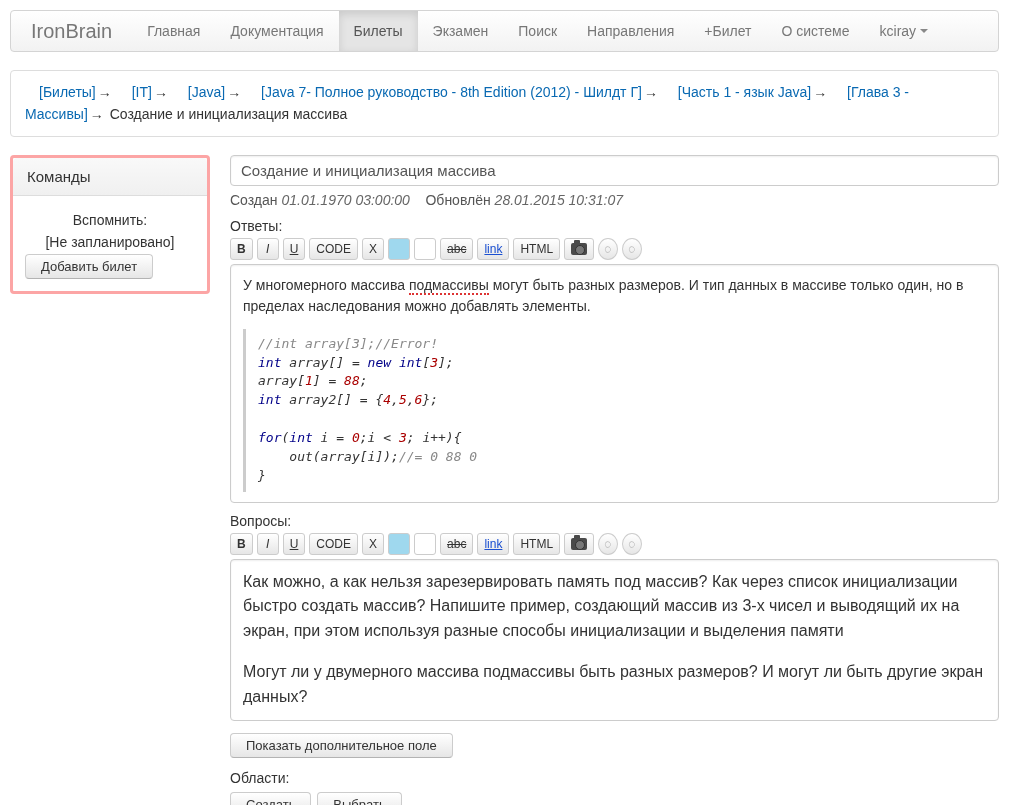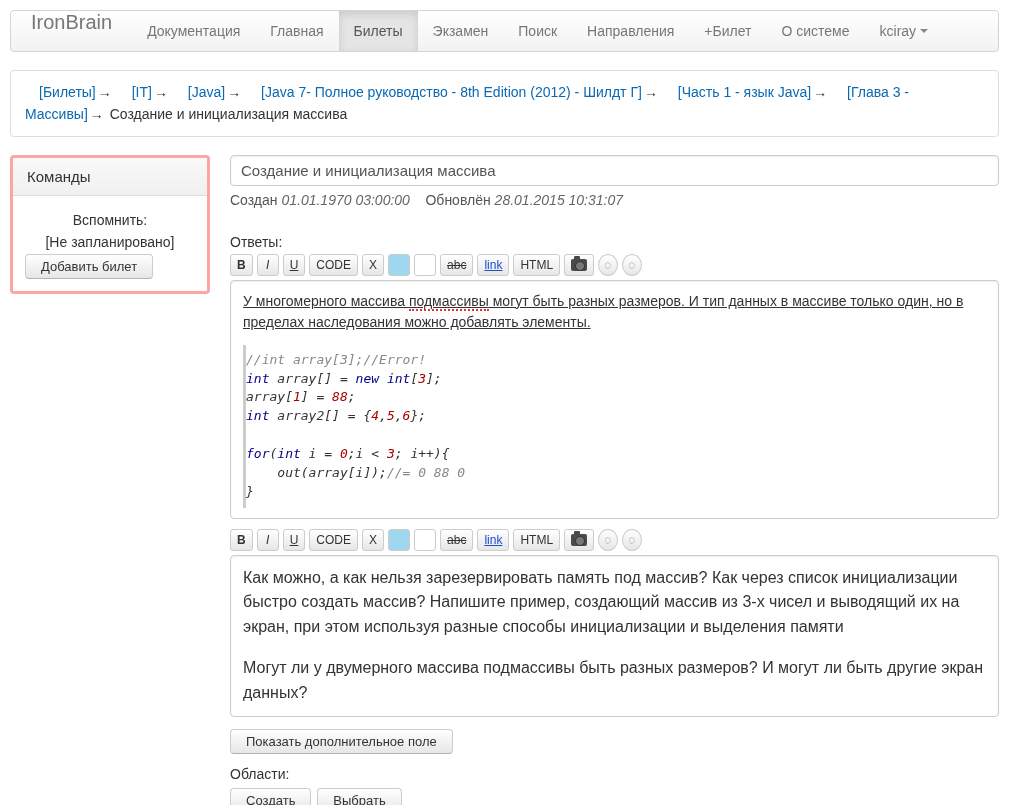--- a/index.html
+++ b/index.html
@@ -1,65 +1,65 @@
 <!DOCTYPE html>
 <html><head>
 <meta charset="utf-8">
 <style>
   * { box-sizing: border-box; margin: 0; padding: 0; }
   body { font-family: "Helvetica Neue", Helvetica, Arial, sans-serif; font-size: 14px; color: #333; background: #fff; width: 1009px; }
-  .navbar { background: linear-gradient(to bottom, #fff, #f2f2f2); border: 1px solid #d4d4d4; border-radius: 4px; margin: 10px 10px 18px 10px; display: flex; height: 42px; }
+  .navbar { background: linear-gradient(to bottom, #fff, #f2f2f2); border: 1px solid #d4d4d4; border-radius: 4px; margin: 10px 10px 18px 10px; display: flex; align-items: center; height: 42px; }
   .brand { font-size: 20px; color: #777; padding: 0 20px; }
   .nav { display: flex; list-style: none; height: 100%; }
   .nav li { display: flex; align-items: center; padding: 0 15px; color: #777; cursor: pointer; font-size: 14px; }
   .nav li.active { background: #e5e5e5; box-shadow: inset 0 3px 8px rgba(0,0,0,.125); color: #555; }
   .caret { display: inline-block; width: 0; height: 0; margin-left: 4px; vertical-align: middle; border-top: 4px solid #888; border-right: 4px solid transparent; border-left: 4px solid transparent; }
   .breadcrumb-box { border: 1px solid #ddd; border-radius: 4px; margin: 0 10px 18px 10px; padding: 10px 14px; line-height: 1.6; }
   .breadcrumb-box a { color: #0969b2; text-decoration: none; margin-left: 14px; }
   .breadcrumb-box .sep { color: #333; margin: 0 2px; }
   .content { display: flex; gap: 20px; padding: 0 10px 20px 10px; }
   .sidebar { width: 200px; flex-shrink: 0; }
   .main { flex: 1; min-width: 0; }
   .panel { border: 3px solid #fca5a5; border-radius: 4px; margin-bottom: 10px; }
   .panel-head { background: linear-gradient(to bottom, #f9f9f9, #f0f0f0); border-bottom: 1px solid #ddd; padding: 10px 14px; border-radius: 4px 4px 0 0; color: #333; font-size: 15px; }
   .panel-body { padding: 10px 12px; }
   .btn { display: inline-block; background: linear-gradient(to bottom, #fff, #e6e6e6); border: 1px solid #ccc; border-bottom-color: #b3b3b3; border-radius: 4px; padding: 4px 15px; font-size: 13px; color: #333; cursor: pointer; box-shadow: inset 0 1px 0 rgba(255,255,255,.2); margin: 2px 2px 2px 0; }
   .label-line { margin: 6px 0 2px 0; text-align: center; }
   .input-text { width: 100%; border: 1px solid #ccc; border-radius: 4px; padding: 6px 10px; font-size: 15px; color: #555; box-shadow: inset 0 1px 2px rgba(0,0,0,.07); }
-  .meta { color: #555; font-size: 14px; margin: 6px 0 26px 0; }
+  .meta { color: #555; font-size: 14px; margin: 6px 0 10px 0; }
   .meta i { font-style: italic; color: #666; }
   .section-label { color: #333; margin: 4px 0 4px 0; }
   .toolbar { display: flex; gap: 4px; flex-wrap: wrap; margin-bottom: 4px; align-items: center; }
   .tbtn { background: linear-gradient(to bottom, #fff, #e6e6e6); border: 1px solid #ccc; border-radius: 3px; min-width: 22px; height: 22px; font-size: 12px; display: inline-flex; align-items: center; justify-content: center; padding: 0 6px; cursor: pointer; color: #333; }
   .tbtn .strike { text-decoration: line-through; }
   .tbtn .uline { text-decoration: underline; }
   .tbtn.linkc { color: #1a4fd1; text-decoration: underline; }
   .tbtn.swatch1 { background: #9fd8ee; }
   .tbtn.swatch2 { background: #fff; }
   .tbtn.circle { border-radius: 50%; width: 20px; min-width: 20px; padding: 0; color: #666; }
   .camera-ico { display:inline-block; width:16px; height:12px; background:#4a4a4a; border-radius:2px; position:relative; }
   .camera-ico::before { content:""; position:absolute; top:-3px; left:3px; width:6px; height:3px; background:#4a4a4a; border-radius:1px 1px 0 0; }
   .camera-ico::after { content:""; position:absolute; top:2px; left:4px; width:8px; height:8px; border-radius:50%; background:#777; border:1px solid #333; }
   .editor-box { border: 1px solid #ccc; border-radius: 4px; padding: 10px 12px; box-shadow: inset 0 1px 2px rgba(0,0,0,.07); margin-bottom: 10px; }
-  .answer-text { font-size: 14px; line-height: 1.5; margin-bottom: 12px; text-decoration: underline; }
+  .answer-text { font-size: 14px; line-height: 1.5; margin-bottom: 12px; }
   .spellerr { border-bottom: 2px dotted #d33; }
-  .codeblock { border-left: 3px solid #ccc; padding: 6px 0; font-family: Consolas, monospace; font-size: 13px; line-height: 1.45; white-space: pre; color: #333; font-style: italic; }
+  .codeblock { border-left: 3px solid #ccc; padding: 6px 12px; font-family: Consolas, monospace; font-size: 13px; line-height: 1.45; white-space: pre; color: #333; font-style: italic; }
   .codeblock .kw { color: #008; }
   .codeblock .cm { color: #888; }
   .codeblock .nm { color: #a00; }
   .question-text { font-size: 16px; line-height: 1.55; }
 </style>
 </head>
 <body>
 
 <div class="navbar">
   <div class="brand">IronBrain</div>
   <ul class="nav">
+    <li>Главная</li>
     <li>Документация</li>
-    <li>Главная</li>
     <li class="active">Билеты</li>
     <li>Экзамен</li>
     <li>Поиск</li>
     <li>Направления</li>
     <li>+Билет</li>
     <li>О системе</li>
     <li>
         <span>kciray</span>
         <span class="caret"></span>
       </li>
@@ -134,20 +134,21 @@
       <div class="codeblock"><span class="cm">//int array[3];//Error!</span>
 <span class="kw">int</span> array[] = <span class="kw">new</span> <span class="kw">int</span>[<span class="nm">3</span>];
 array[<span class="nm">1</span>] = <span class="nm">88</span>;
 <span class="kw">int</span> array2[] = {<span class="nm">4</span>,<span class="nm">5</span>,<span class="nm">6</span>};
 
 <span class="kw">for</span>(<span class="kw">int</span> i = <span class="nm">0</span>;i &lt; <span class="nm">3</span>; i++){
     out(array[i]);<span class="cm">//= 0 88 0</span>
 }</div>
     </div>
 
+    <div class="section-label">Вопросы:</div>
     <div class="toolbar">
       <span class="tbtn">
           <b>B</b>
         </span>
       <span class="tbtn">
           <i>I</i>
         </span>
       <span class="tbtn">
           <span class="uline">U</span>
         </span>

